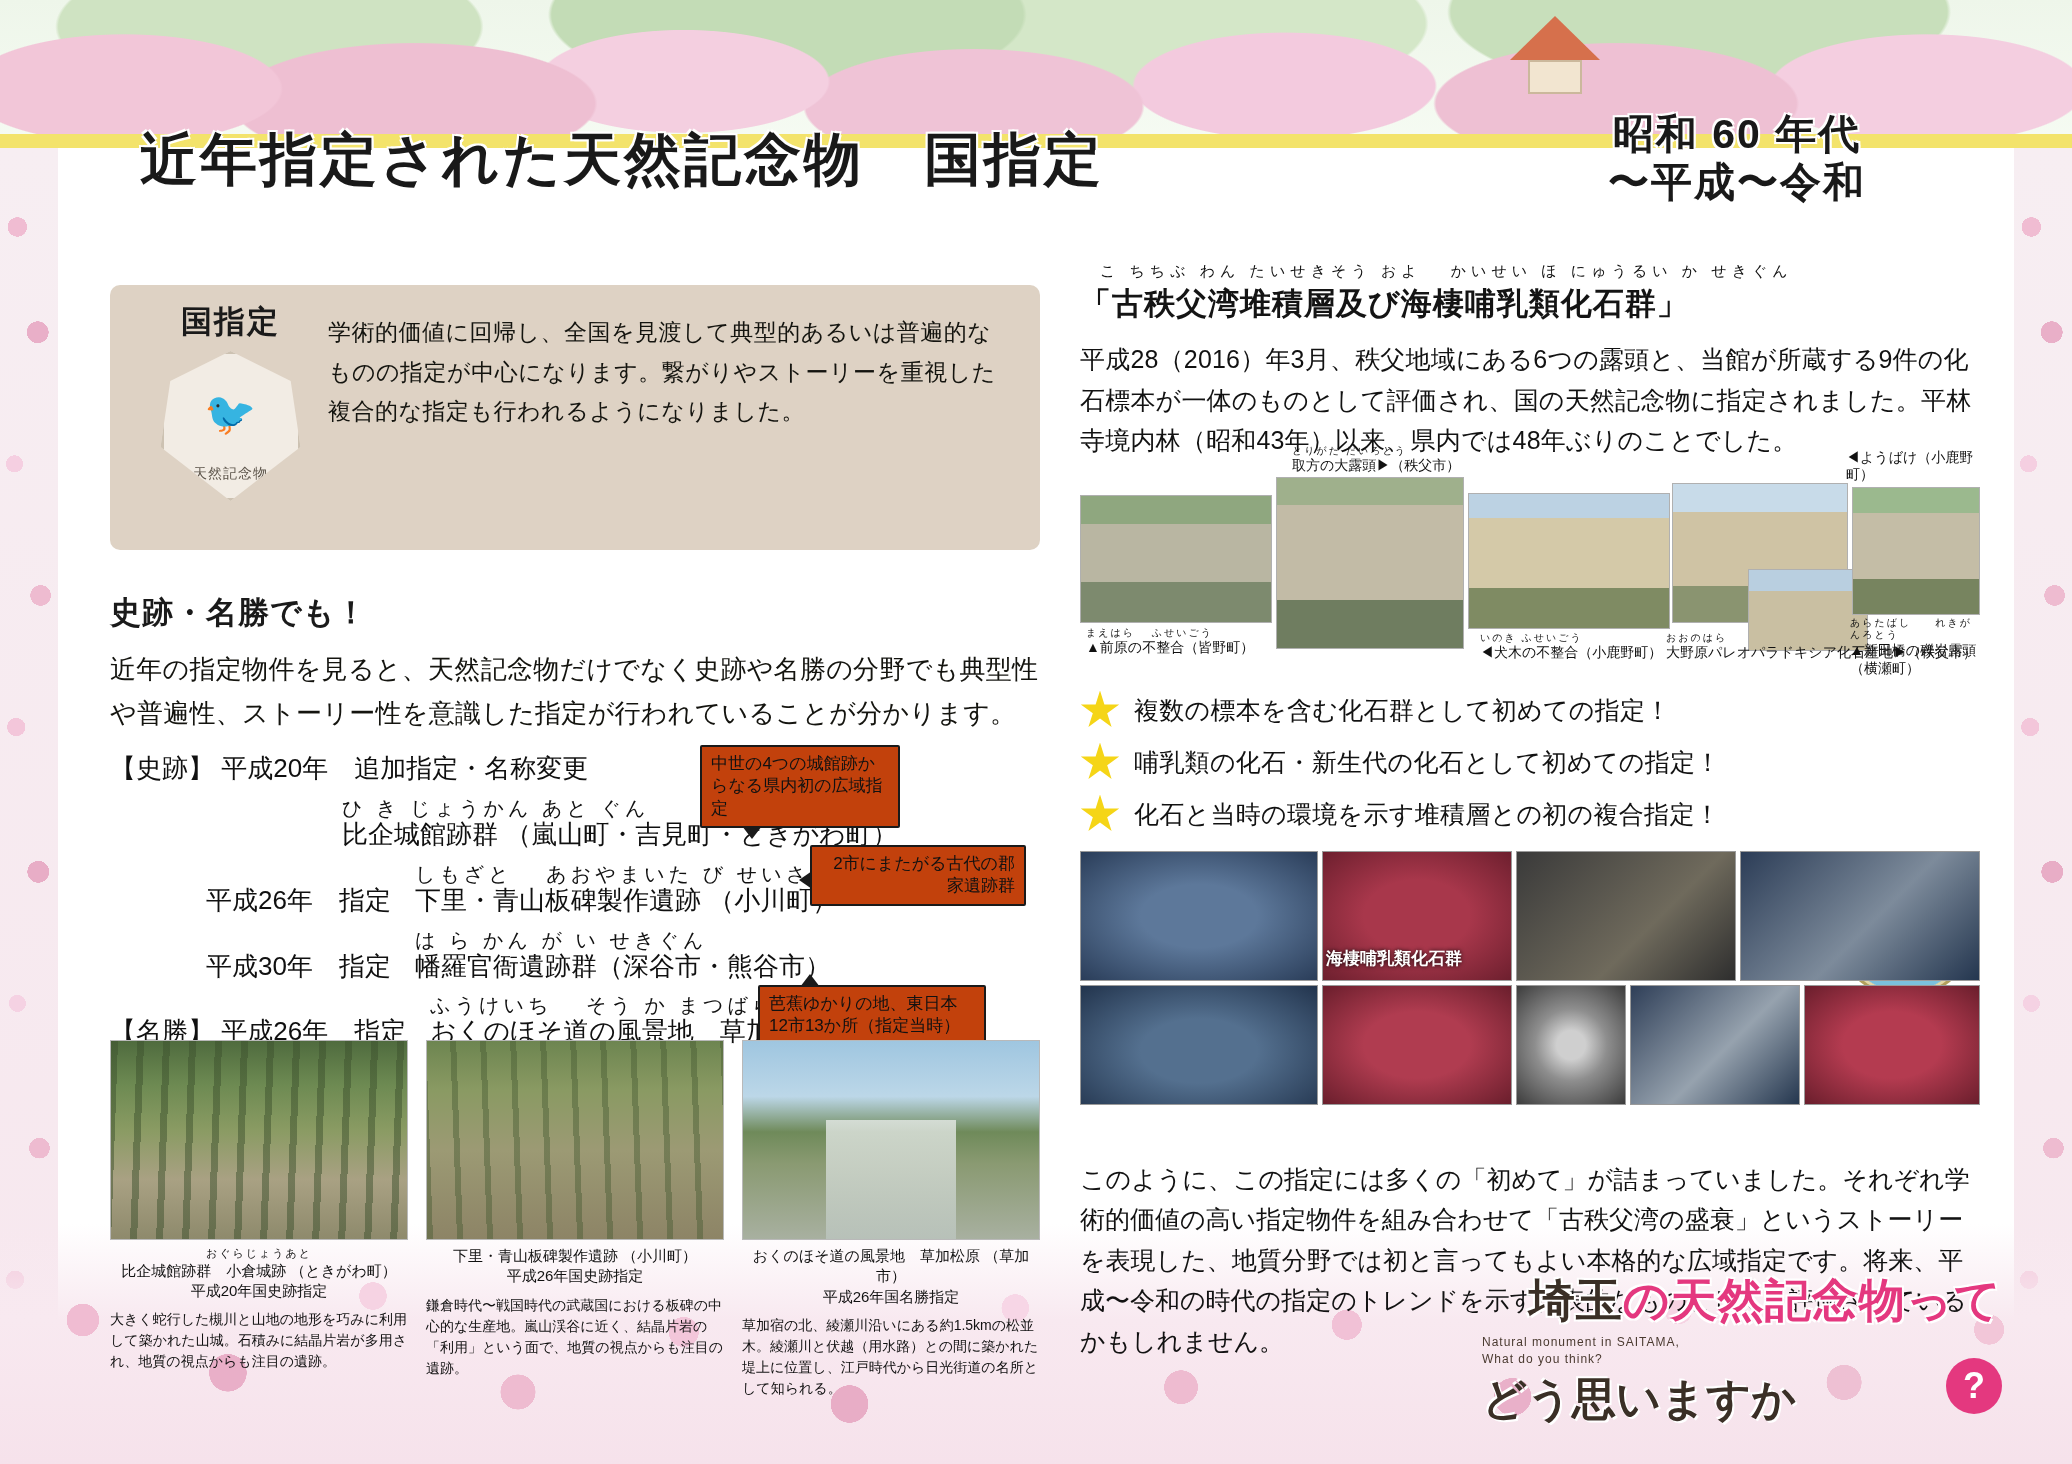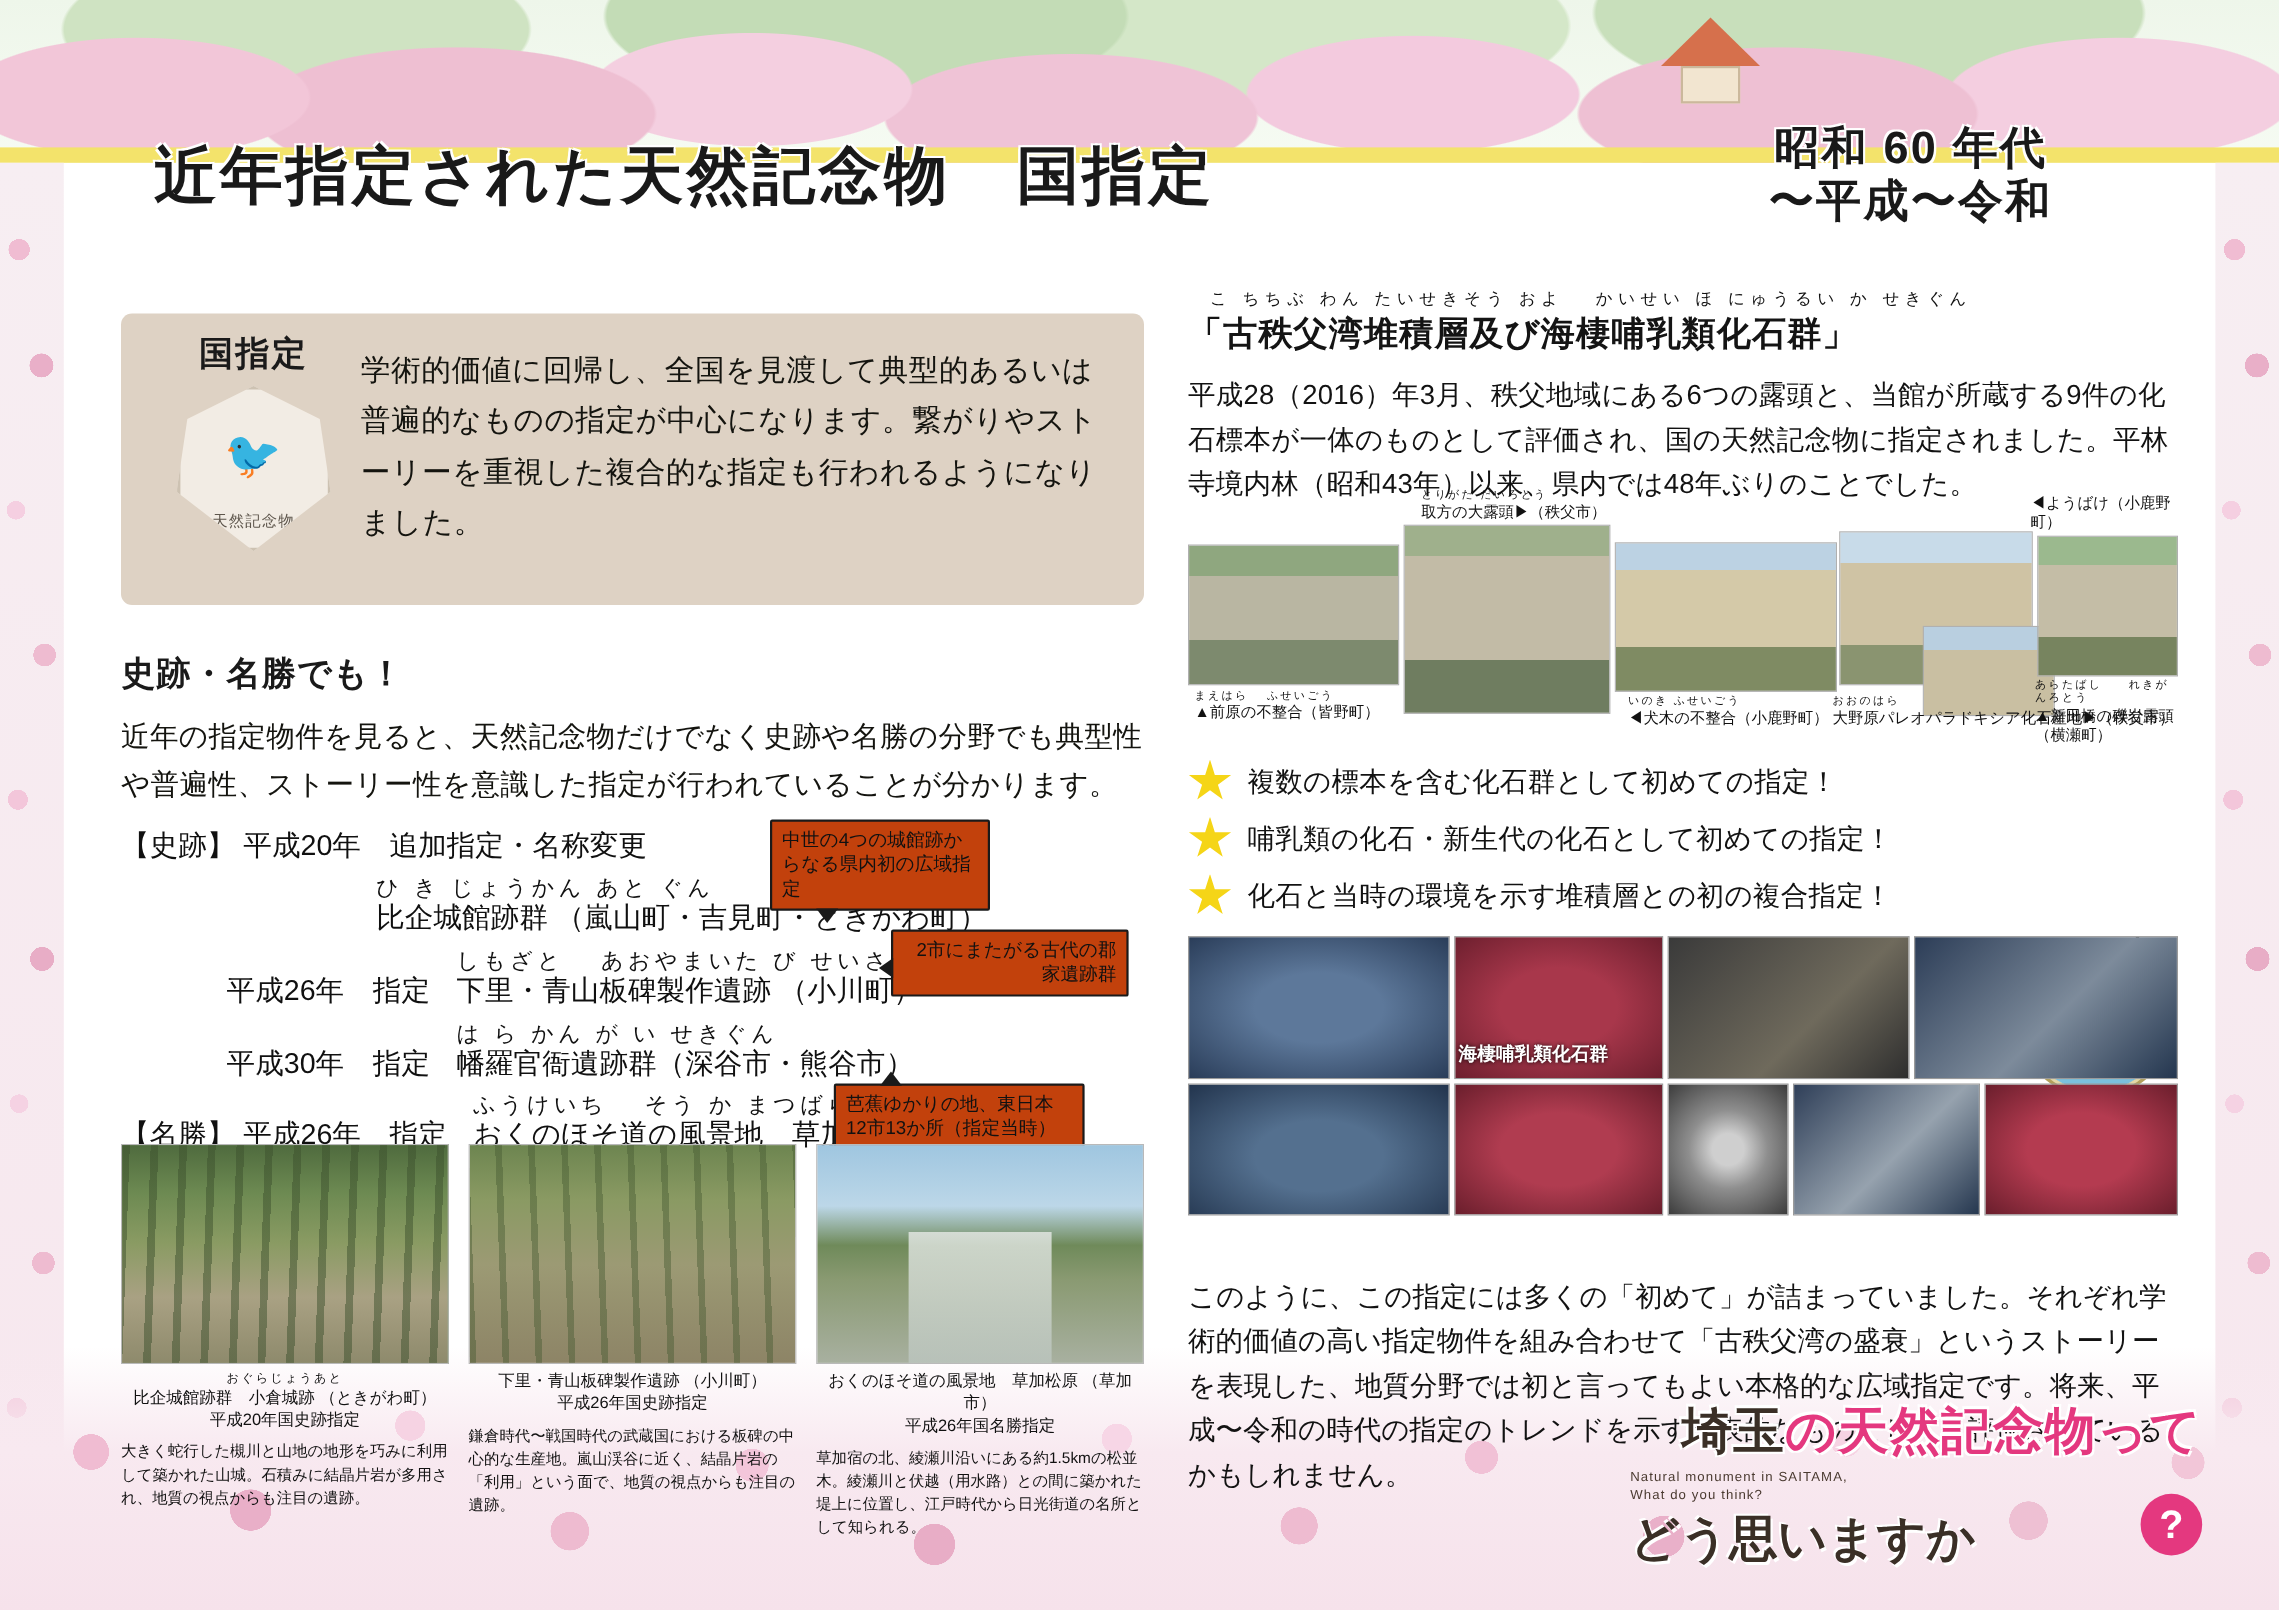--- a/index.html
+++ b/index.html
@@ -126,21 +126,21 @@
   .emblem .bird {
     position: absolute; left: 50%; top: 42px; transform: translateX(-50%);
     font-size: 42px; color: #8d8478; line-height: 1;
   }
   .emblem .cap {
     position: absolute; left: 0; bottom: 18px; width: 100%;
     text-align: center; font-size: 14px; color: #5e564c; letter-spacing: 1px;
   }
   .kokushitei-text {
     position: absolute; left: 218px; top: 28px; width: 680px;
-    font-size: 27px; line-height: 1.72; color: #14140f; letter-spacing: 0.5px;
+    font-size: 23px; line-height: 1.72; color: #14140f; letter-spacing: 0.5px;
   }
 
   .sec-title {
     margin-top: 42px; font-size: 31px; font-weight: bold; color: #1a1a1a; letter-spacing: 1px;
   }
   .sec-body {
     margin-top: 14px; font-size: 26px; line-height: 1.68; color: #14140f; letter-spacing: 0.3px;
   }
 
   .list-block { position: relative; margin-top: 18px; font-size: 26px; color: #101010; line-height: 1.22; }

